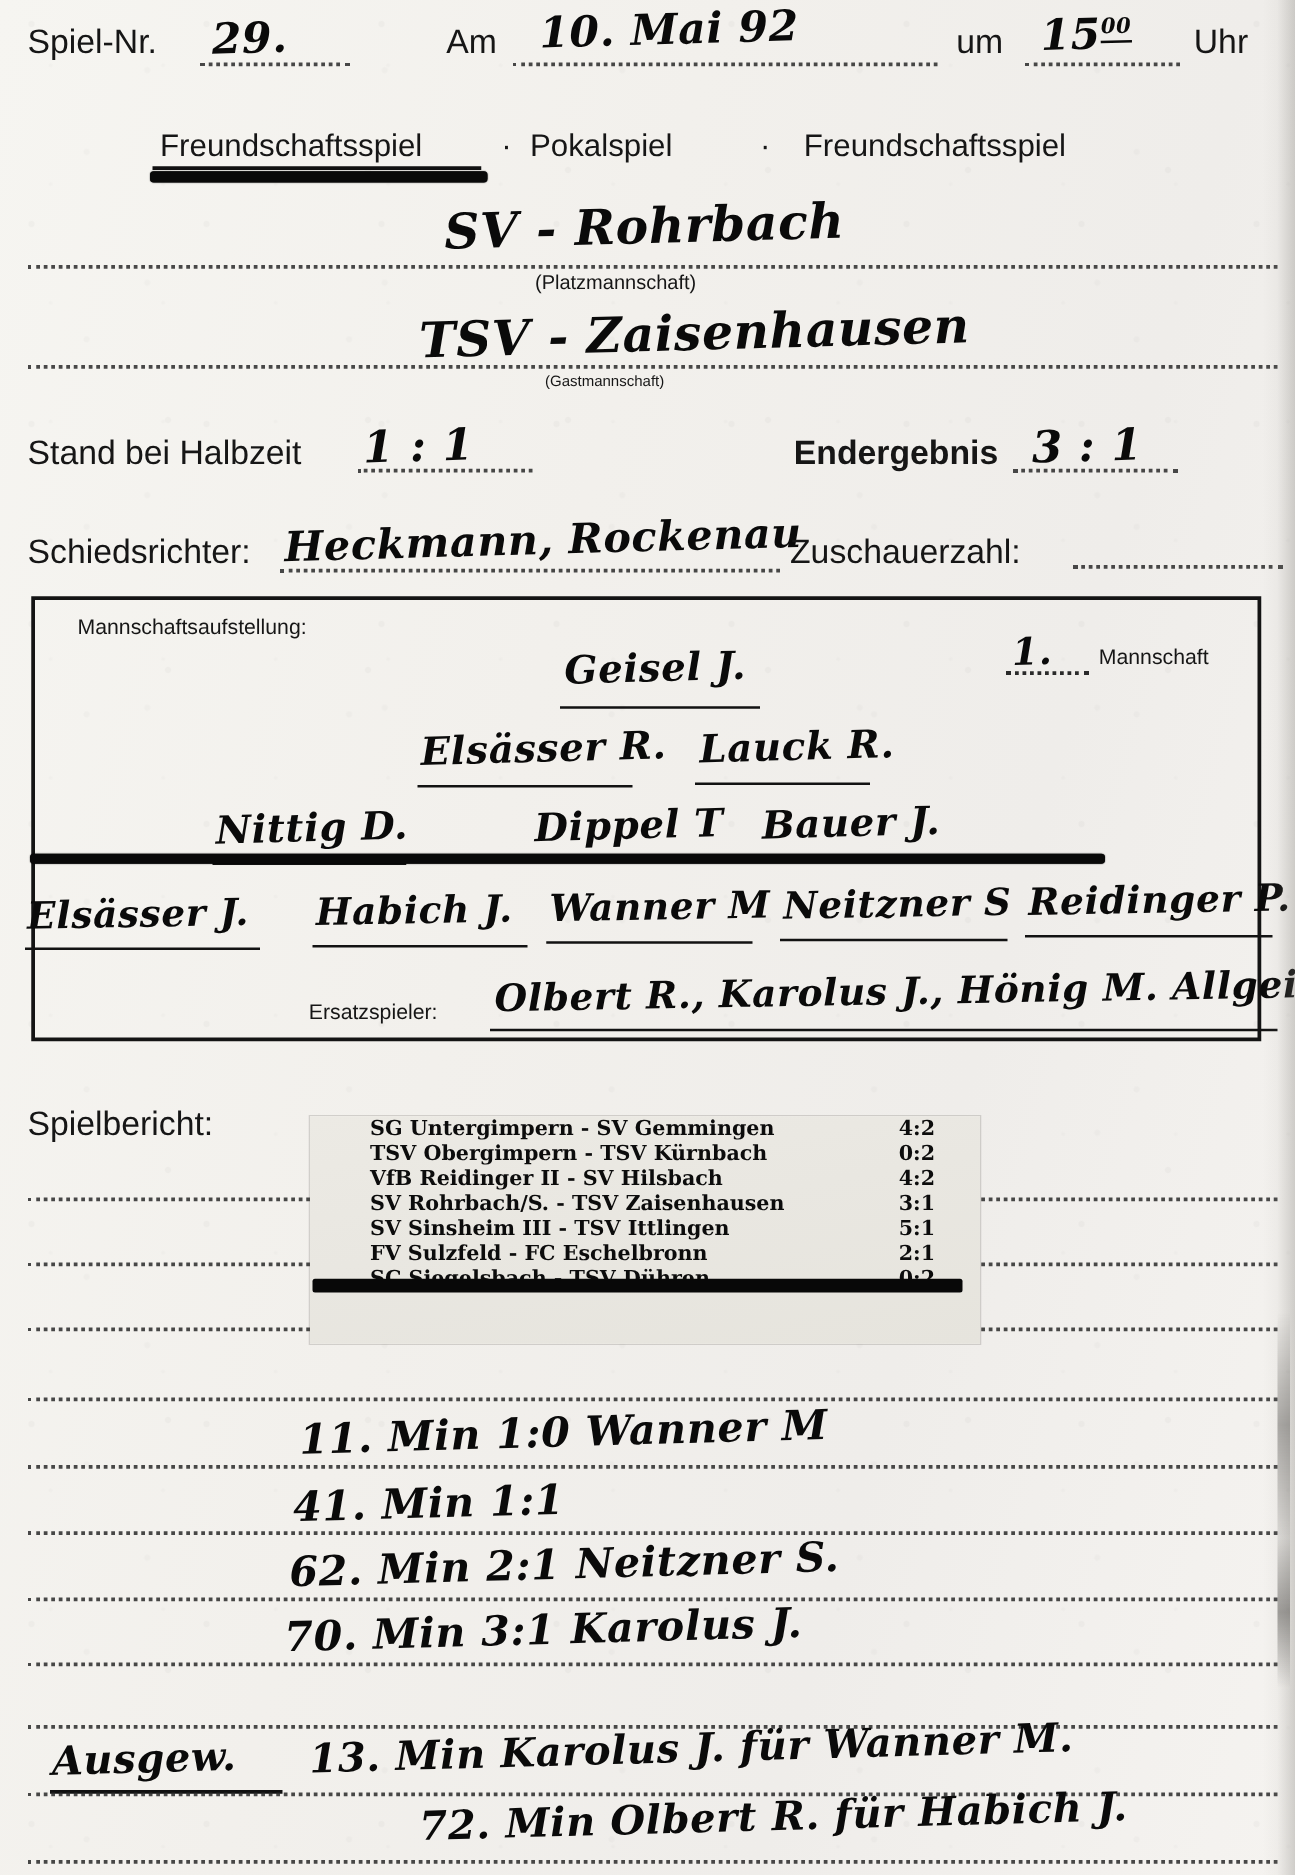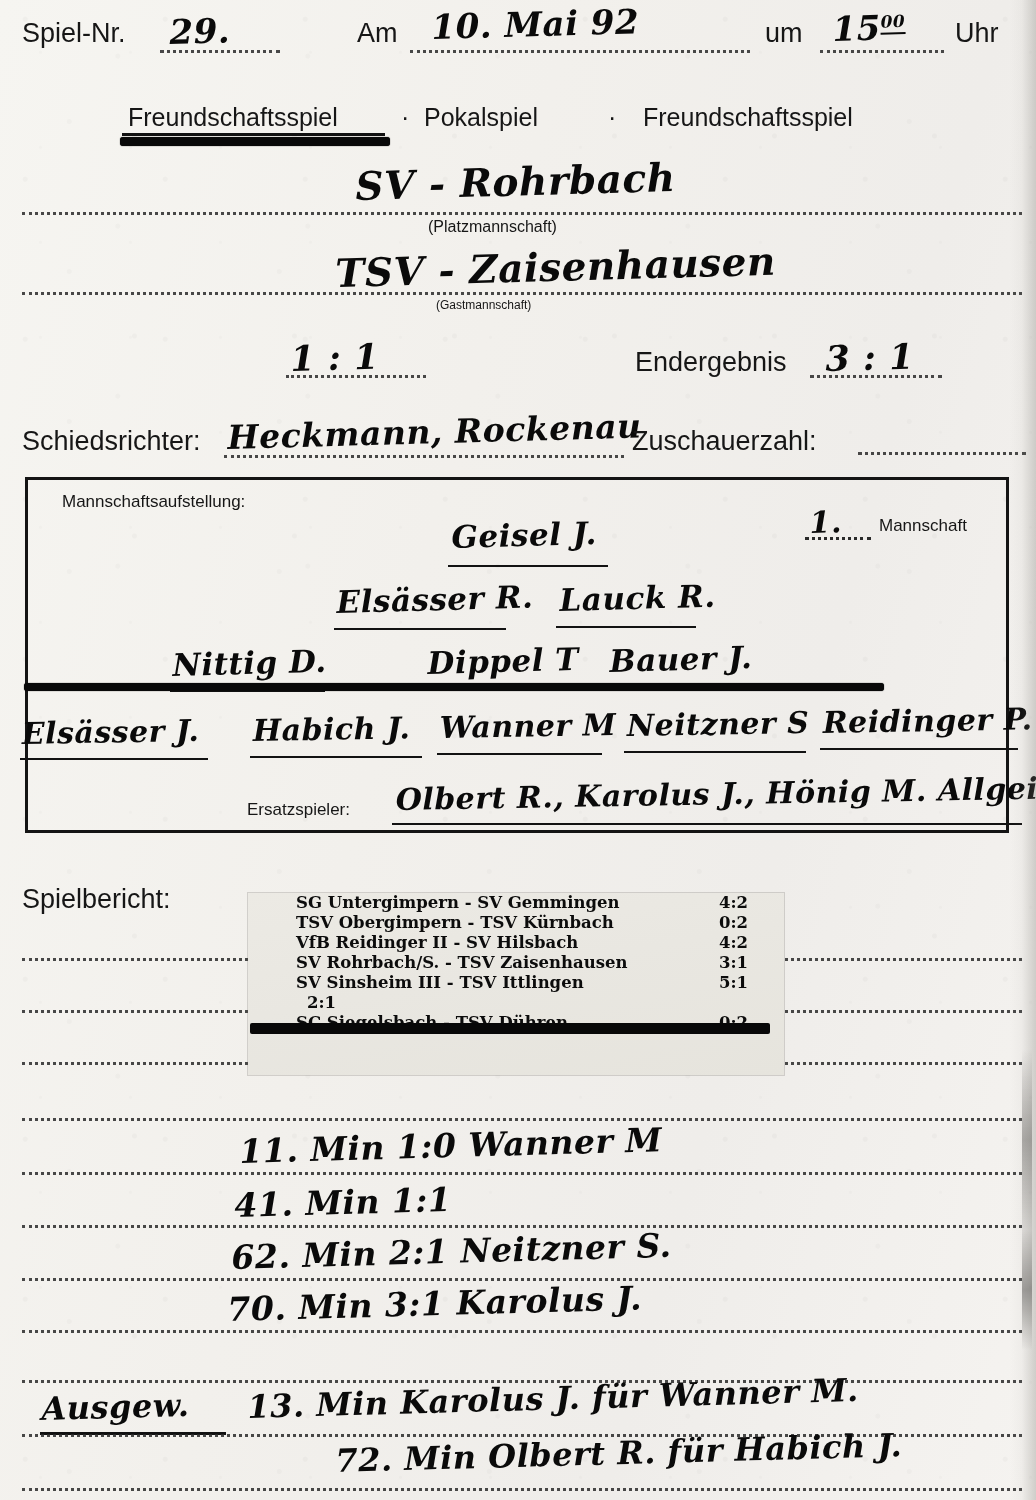--- a/index.html
+++ b/index.html
@@ -85,21 +85,21 @@
   #line-home{left:22px;top:212px;width:1000px;}
   #cap-home{left:428px;top:218px;font-size:16px;}
   #team-away{left:336px;top:250px;font-size:39px;}
   #line-away{left:22px;top:292px;width:1000px;}
   #cap-away{left:436px;top:298px;font-size:12px;}
 
   
   #lbl-halbzeit{left:22px;top:347px;font-size:27px;}
   #val-halbzeit{left:291px;top:338px;font-size:35px;}
   #line-halbzeit{left:286px;top:375px;width:140px;}
-  #lbl-endergebnis{left:635px;top:347px;font-size:27px;font-weight:normal;text-align:right;}
+  #lbl-endergebnis{left:635px;top:347px;font-size:27px;font-weight:bold;text-align:right;}
   #val-endergebnis{left:826px;top:338px;font-size:35px;}
   #line-endergebnis{left:810px;top:375px;width:132px;}
 
   
   #lbl-sr{left:22px;top:426px;font-size:27px;}
   #val-sr{left:228px;top:418px;font-size:33px;}
   #line-sr{left:224px;top:455px;width:400px;}
   #lbl-zuschauer{left:632px;top:426px;font-size:27px;}
   #line-zuschauer{left:858px;top:452px;width:168px;}
 
@@ -219,20 +219,21 @@
   <div class="abs marker" id="mt-marker"></div>
 
   <div class="abs hand" id="team-home">SV - Rohrbach</div>
   <div class="abs dots" id="line-home"></div>
   <div class="abs print" id="cap-home">(Platzmannschaft)</div>
 
   <div class="abs hand" id="team-away">TSV - Zaisenhausen</div>
   <div class="abs dots" id="line-away"></div>
   <div class="abs print" id="cap-away">(Gastmannschaft)</div>
 
+  <div class="abs print" id="lbl-halbzeit">Stand bei Halbzeit</div>
   <div class="abs hand" id="val-halbzeit">1 : 1</div>
   <div class="abs dots" id="line-halbzeit"></div>
 
   <div class="abs print" id="lbl-endergebnis">Endergebnis</div>
   <div class="abs hand" id="val-endergebnis">3 : 1</div>
   <div class="abs dots" id="line-endergebnis"></div>
 
   <div class="abs print" id="lbl-sr">Schiedsrichter:</div>
   <div class="abs hand" id="val-sr">Heckmann, Rockenau</div>
   <div class="abs dots" id="line-sr"></div>
@@ -300,20 +301,21 @@
         </div>
         <div class="res-row">
           <span class="res-match">SV Rohrbach/S. - TSV Zaisenhausen</span>
           <span class="res-score">3:1</span>
         </div>
         <div class="res-row">
           <span class="res-match">SV Sinsheim III - TSV Ittlingen</span>
           <span class="res-score">5:1</span>
         </div>
         <div class="res-row">
+          <span class="res-match">FV Sulzfeld - FC Eschelbronn</span>
           <span class="res-score">2:1</span>
         </div>
         <div class="res-row">
           <span class="res-match">SC Siegelsbach - TSV Dühren</span>
           <span class="res-score">0:2</span>
         </div>
       </div>
   </div>
   <div id="clip-marker"></div>
 

